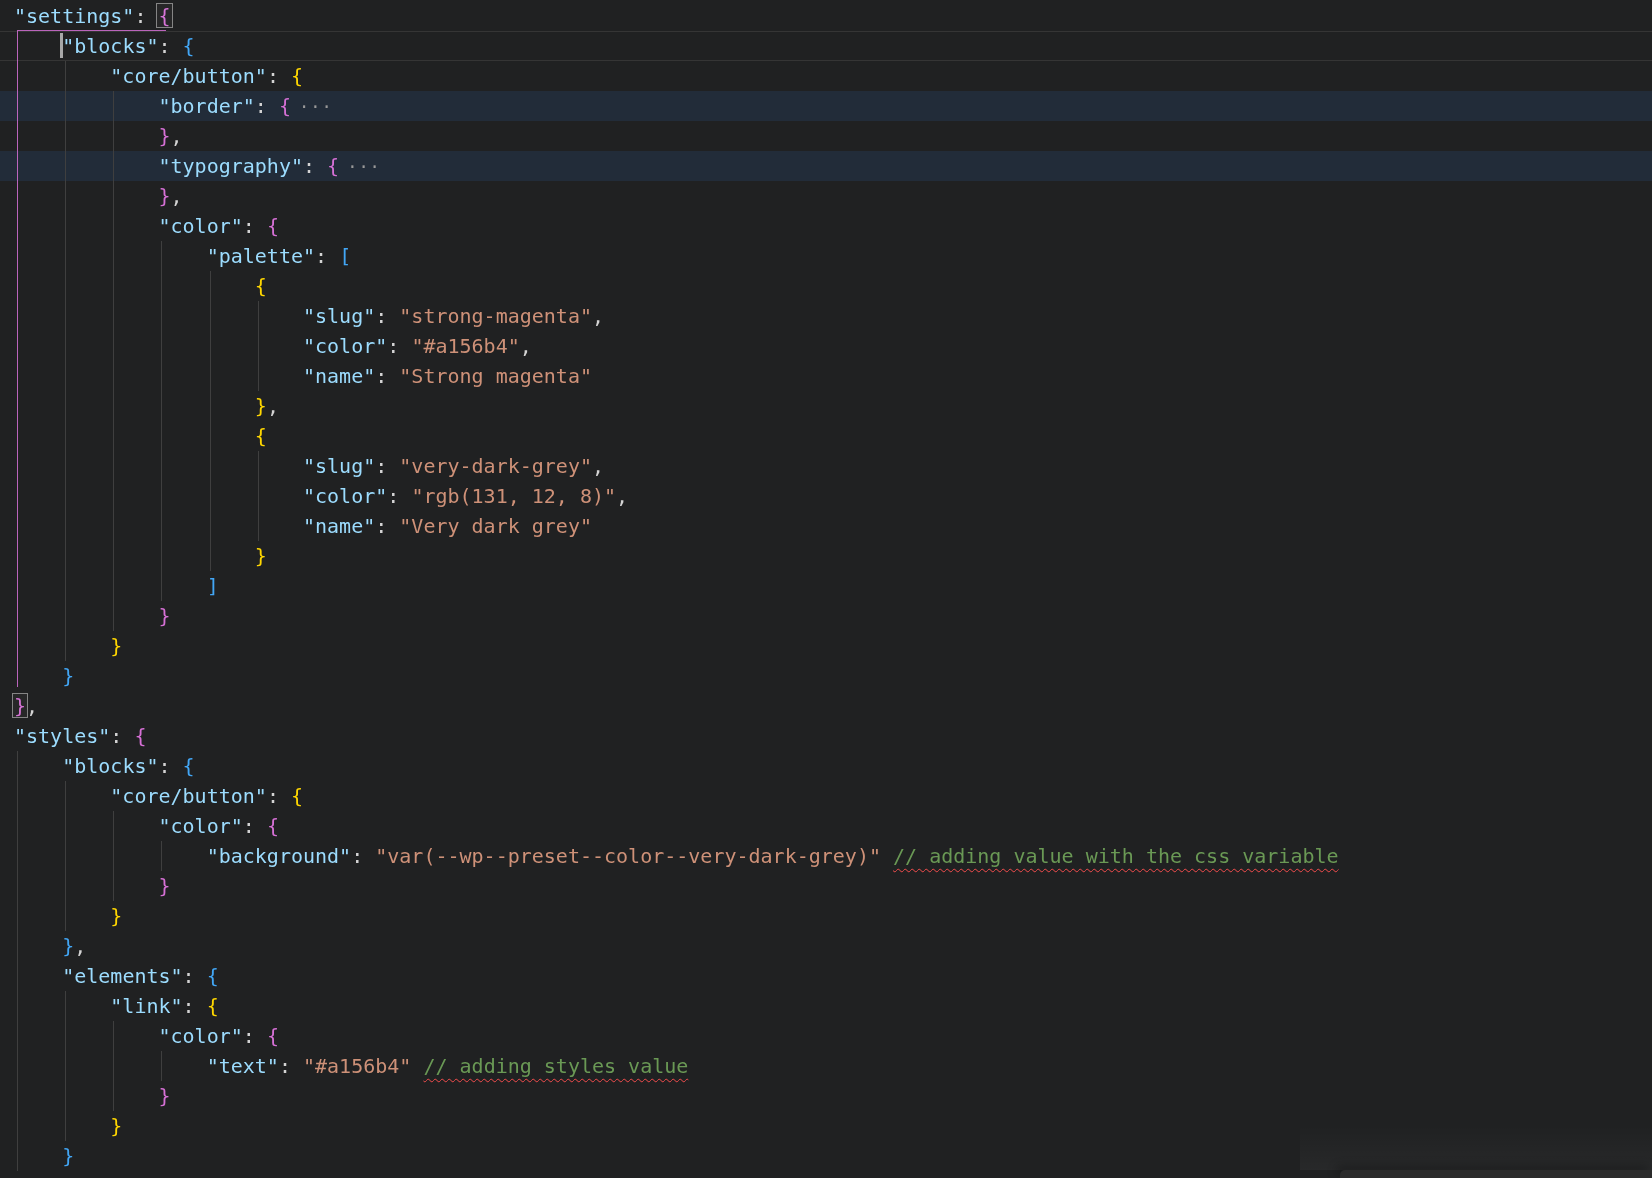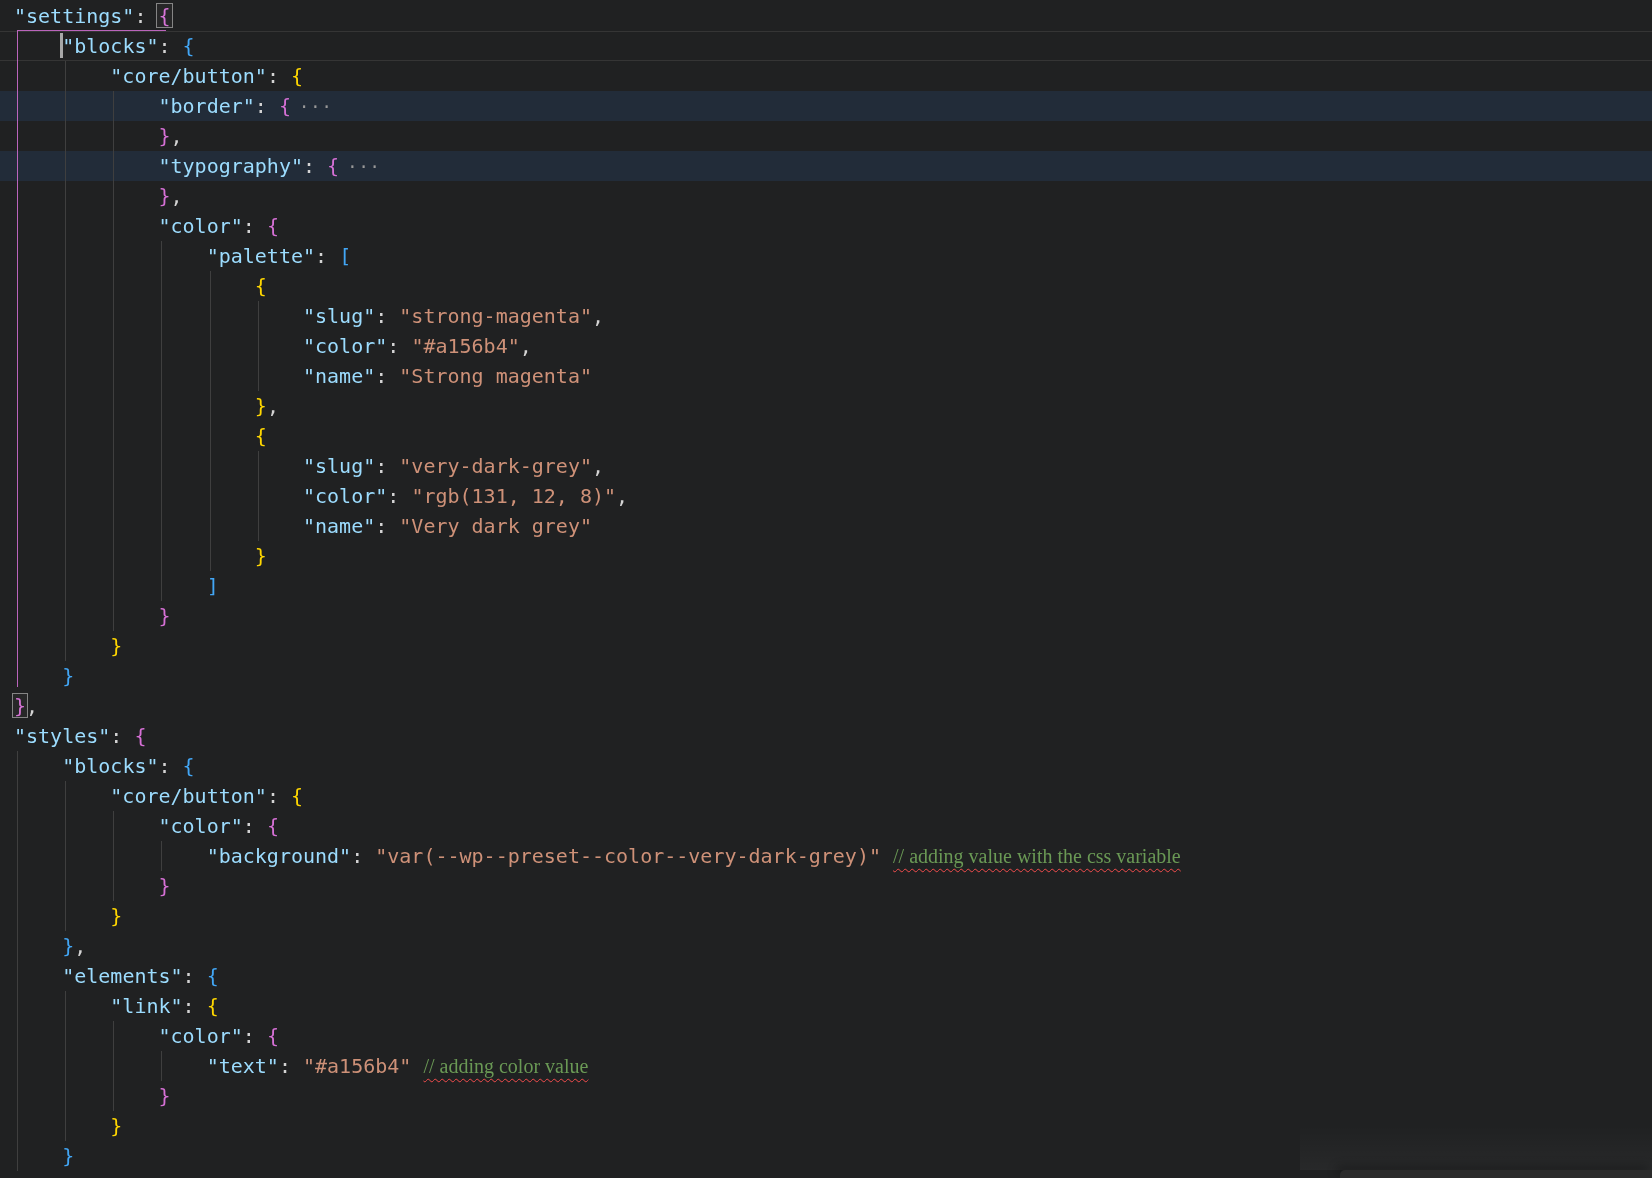--- a/index.html
+++ b/index.html
@@ -31,21 +31,20 @@
   .tok-punct{color:var(--punct,#d4d4d4);}
   .tok-b1{color:var(--bracket1,#ffd700);}
   .tok-b2{color:var(--bracket2,#d670d6);}
   .tok-b3{color:var(--bracket3,#42a6f5);}
   .tok-comment{
     color:var(--comment,#6a9955);
     text-decoration:underline wavy var(--squiggle,#f14c4c);
     text-decoration-thickness:1.3px;
     text-underline-offset:5px;
     text-decoration-skip-ink:none;
-    font-family:Liberation Serif, serif;
   }
   .tok-fold{color:var(--ellipsis,#999);margin-left:8px;font-size:17px;letter-spacing:1px;}
   
   .caret{position:absolute;width:3px;background:var(--caret,#a8a8a8);z-index:5;}
   .bracket-box{position:absolute;border:1px solid var(--matchbox,#858585);box-sizing:border-box;z-index:4;background:rgba(255,255,255,0.03);}
   
   .panel-shadow{position:absolute;right:0;bottom:8px;width:352px;height:45px;z-index:6;
     background:linear-gradient(to bottom, rgba(255,255,255,0) 0%, rgba(255,255,255,0.035) 100%);}
   .panel-corner{position:absolute;right:0;bottom:0;width:312px;height:8px;z-index:7;
     background:var(--panel,#2b2b2b);border-top-left-radius:5px;
@@ -107,21 +106,21 @@
         <div class="code-line" style="top: 751px;"><span>    </span><span class="tok-key">"blocks"</span><span class="tok-punct">: </span><span class="tok-b3">{</span></div>
         <div class="code-line" style="top: 781px;"><span>        </span><span class="tok-key">"core/button"</span><span class="tok-punct">: </span><span class="tok-b1">{</span></div>
         <div class="code-line" style="top: 811px;"><span>            </span><span class="tok-key">"color"</span><span class="tok-punct">: </span><span class="tok-b2">{</span></div>
         <div class="code-line" style="top: 841px;"><span>                </span><span class="tok-key">"background"</span><span class="tok-punct">: </span><span class="tok-str">"var(--wp--preset--color--very-dark-grey)"</span><span class="tok-punct"> </span><span class="tok-comment">// adding value with the css variable</span></div>
         <div class="code-line" style="top: 871px;"><span>            </span><span class="tok-b2">}</span></div>
         <div class="code-line" style="top: 901px;"><span>        </span><span class="tok-b1">}</span></div>
         <div class="code-line" style="top: 931px;"><span>    </span><span class="tok-b3">}</span><span class="tok-punct">,</span></div>
         <div class="code-line" style="top: 961px;"><span>    </span><span class="tok-key">"elements"</span><span class="tok-punct">: </span><span class="tok-b3">{</span></div>
         <div class="code-line" style="top: 991px;"><span>        </span><span class="tok-key">"link"</span><span class="tok-punct">: </span><span class="tok-b1">{</span></div>
         <div class="code-line" style="top: 1021px;"><span>            </span><span class="tok-key">"color"</span><span class="tok-punct">: </span><span class="tok-b2">{</span></div>
-        <div class="code-line" style="top: 1051px;"><span>                </span><span class="tok-key">"text"</span><span class="tok-punct">: </span><span class="tok-str">"#a156b4"</span><span class="tok-punct"> </span><span class="tok-comment">// adding color value</span></div>
+        <div class="code-line" style="top: 1051px;"><span>                </span><span class="tok-key">"text"</span><span class="tok-punct">: </span><span class="tok-str">"#a156b4"</span><span class="tok-punct"> </span><span class="tok-comment">// adding styles value</span></div>
         <div class="code-line" style="top: 1081px;"><span>            </span><span class="tok-b2">}</span></div>
         <div class="code-line" style="top: 1111px;"><span>        </span><span class="tok-b1">}</span></div>
         <div class="code-line" style="top: 1141px;"><span>    </span><span class="tok-b3">}</span></div>
         <div class="code-line" style="top: 1171px;"><span></span><span class="tok-b2">}</span></div>
       </div>
     <div id="decor">
         <div class="caret" style="left: 60.1641px; top: 33px; height: 25px;"></div>
         <div class="bracket-box" style="left: 156.492px; top: 3px; width: 16.041px; height: 25px;"></div>
         <div class="bracket-box" style="left: 12px; top: 693px; width: 16.041px; height: 25px;"></div>
       </div>

